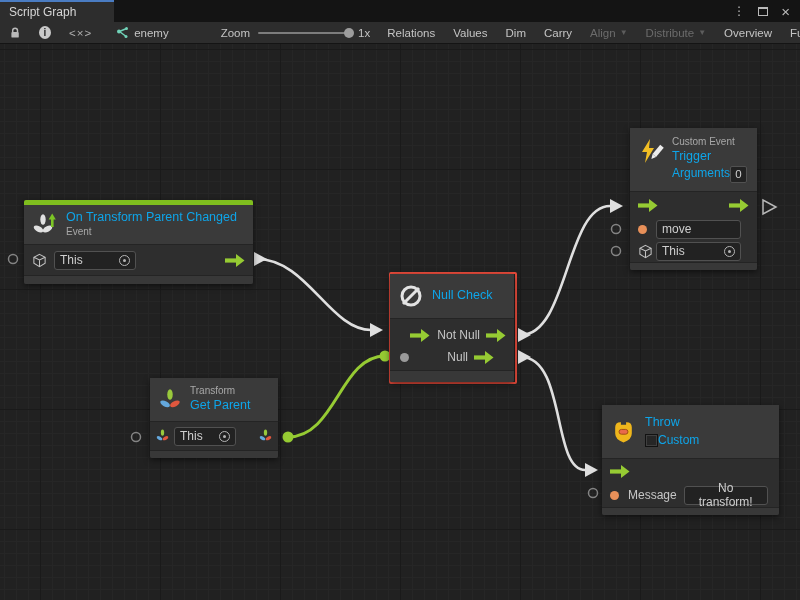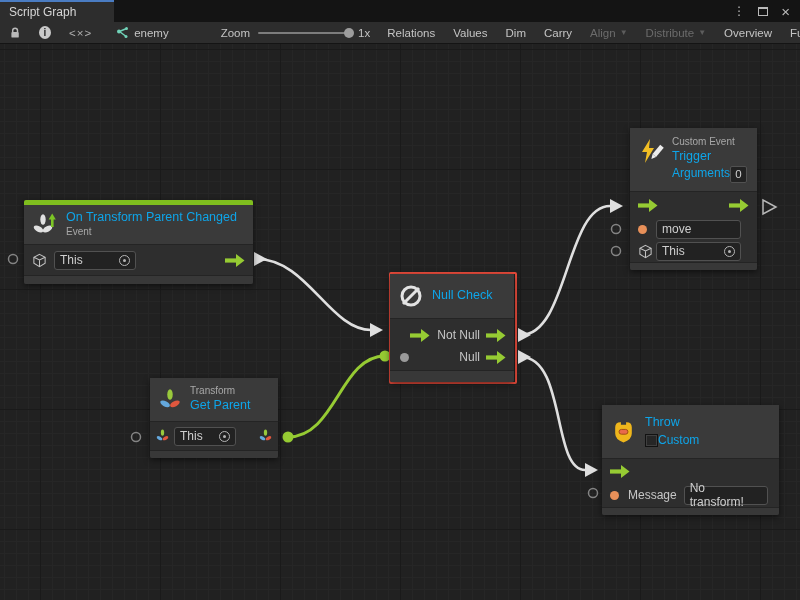--- a/index.html
+++ b/index.html
@@ -60,21 +60,21 @@
   .node-accent{height:5px;background:var(--event-accent);border-radius:2px 2px 0 0;}
   .node-header{background:#3a3a3a;display:flex;align-items:center;gap:8px;
     padding:5px 10px 5px 8px;border-bottom:1px solid #242424;}
   .titles{display:flex;flex-direction:column;justify-content:center;line-height:1.25;}
   .title{font-size:12.5px;color:#0ea5e9;}
   .subtitle{font-size:10px;color:#a8a8a8;}
   .node-body{background:#2e2e2e;}
   .nrow{display:flex;align-items:center;padding:0 8px;}
   .node-footer{background:#383838;border-top:1px solid #242424;border-radius:0 0 2px 2px;}
   .field{background:#222;border:1px solid #515151;border-radius:3px;height:19px;
-    display:flex;align-items:center;padding:6px 5px;font-size:12px;color:#cfcfcf;gap:4px;}
+    display:flex;align-items:center;padding:6px 5px;font-size:12px;color:#cfcfcf;gap:4px;text-align:center;}
   .field .fgrow{flex:1;}
   .target{width:11px;height:11px;border:1.5px solid #b5b5b5;border-radius:50%;position:relative;flex:none;}
   .target::after{content:"";position:absolute;left:50%;top:50%;width:3px;height:3px;margin:-1.5px 0 0 -1.5px;
     border-radius:50%;background:#b5b5b5;}
   .odot{width:9px;height:9px;border-radius:50%;background:var(--value-orange);flex:none;}
   .gdot{width:9px;height:9px;border-radius:50%;background:#9a9a9a;flex:none;}
   .flow{flex:none;display:flex;}
   .spacer{flex:1;}
   .plabel{font-size:12px;color:#c6c6c6;}
   .minifield{background:#222;border:1px solid #515151;border-radius:2px;width:17px;height:17px;
@@ -301,21 +301,21 @@
           <span class="plabel">Not Null</span>
           <span class="flow" style="margin-left:6px">
             <svg width="20" height="13" viewBox="0 0 20 13">
                 <g fill="var(--flow-green)">
                   <rect x="0" y="4.4" width="11" height="4.2"></rect>
                   <polygon points="11,0 11,13 19.5,6.5"></polygon>
                 </g>
               </svg>
           </span>
         </div>
-        <div class="nrow" style="height:22px;padding:0 8px 0 10px">
+        <div class="nrow" style="height:22px;padding:0 20px 0 10px">
           <span class="gdot"></span>
           <span class="spacer"></span>
           <span class="plabel">Null</span>
           <span class="flow" style="margin-left:6px">
             <svg width="20" height="13" viewBox="0 0 20 13">
                 <g fill="var(--flow-green)">
                   <rect x="0" y="4.4" width="11" height="4.2"></rect>
                   <polygon points="11,0 11,13 19.5,6.5"></polygon>
                 </g>
               </svg>

